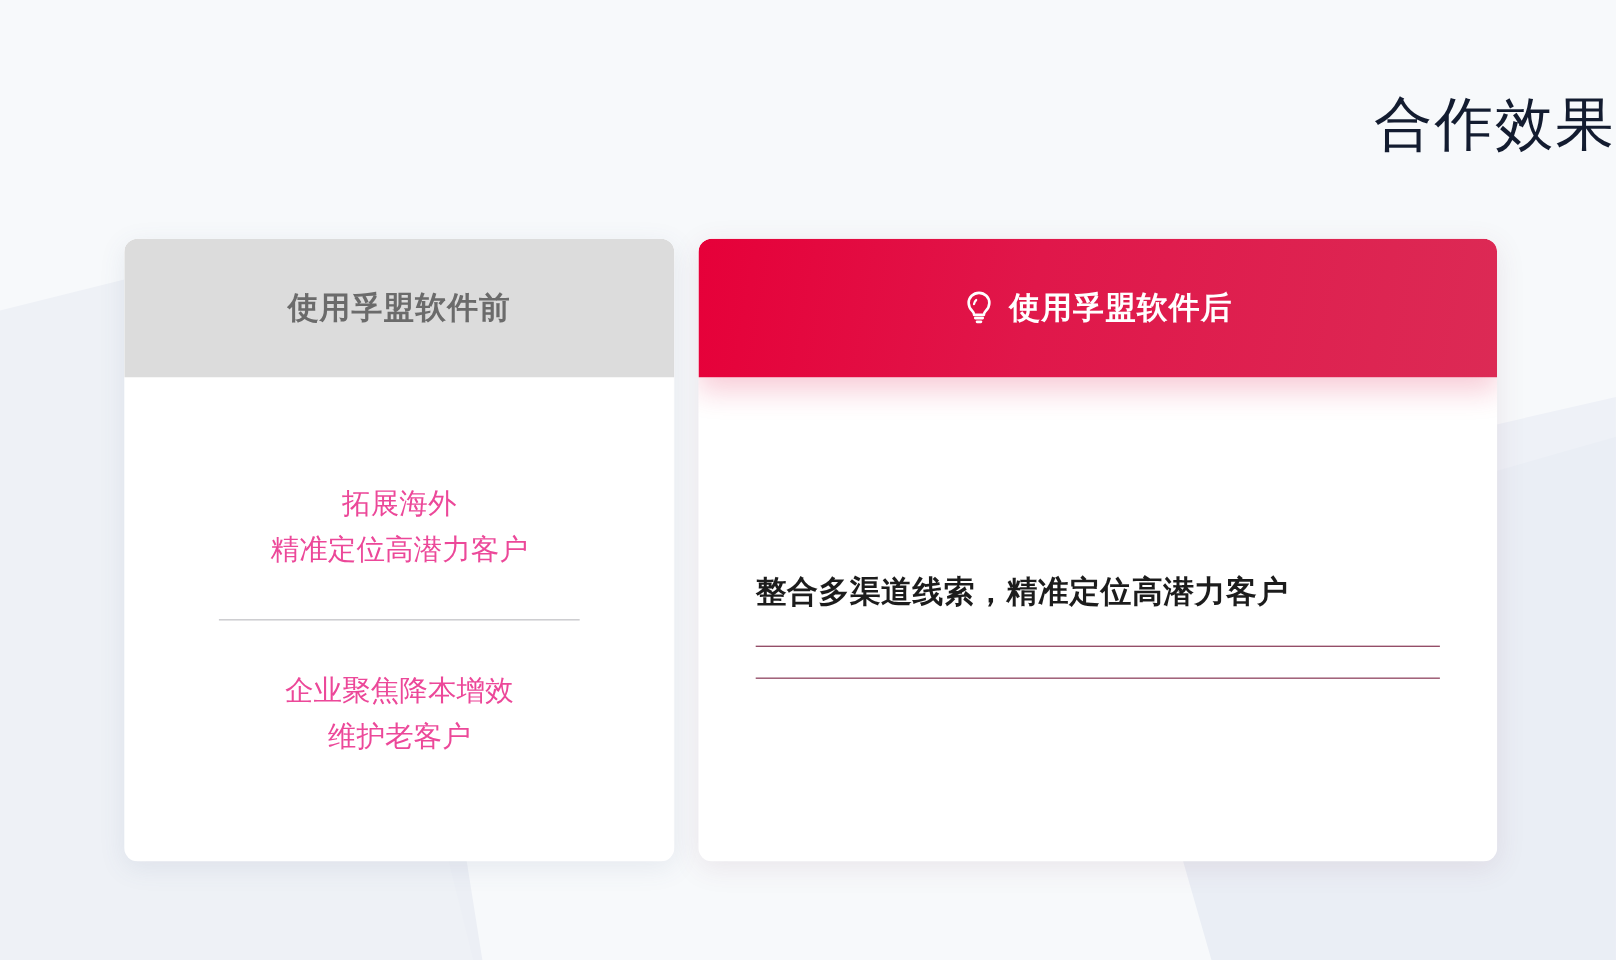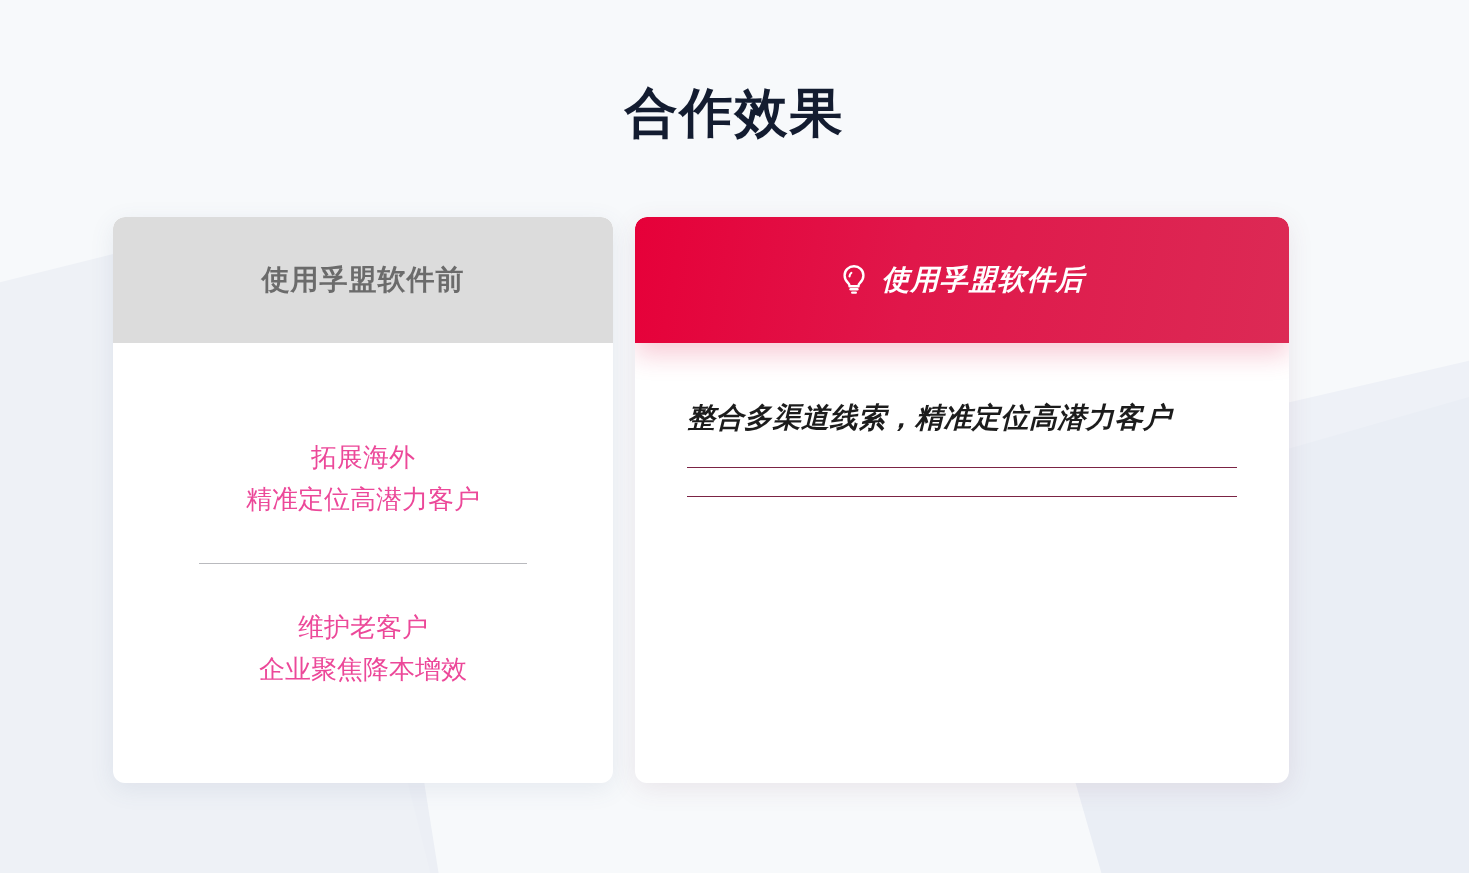--- a/index.html
+++ b/index.html
@@ -42,23 +42,23 @@
     width:600px; height:640px;
     background:#eef1f7;
     transform: rotate(-13deg);
     border-radius: 26px;
   }
 
   
   .page-title {
     position:absolute;
     top:78px; left:0; right:0;
-    text-align:center;
+    text-align:right;
     font-size:53px;
-    font-weight:bold;
+    font-weight:normal;
     letter-spacing:2px;
     color:#131c30;
     z-index:3;
   }
 
   
   .cards {
     position:absolute;
     top:217px; left:113px;
     width:1248px; height:568px;
@@ -108,26 +108,25 @@
     width:328px;
     height:1px;
     background:#b9babe;
     margin: 36px 0;
   }
 
   
   .card-after {
     position:absolute;
     left:522px; top:0;
-    width:654px; height:566px;
+    width:726px; height:566px;
     background:#ffffff;
     border-radius:12px;
     box-shadow: 0 6px 26px rgba(120,60,90,.10);
     overflow:hidden;
-    font-style:italic;
   }
   .card-after .card-head {
     height:126px;
     background: linear-gradient(100deg, #e60039 0%, #e0174a 42%, #dc2a55 100%);
     display:flex;
     align-items:center;
     justify-content:center;
     gap:14px;
     border-radius:12px 12px 0 0;
     box-shadow: 0 12px 26px rgba(224,23,74,.22);
@@ -138,20 +137,21 @@
     color:#ffffff;
     letter-spacing:1px;
   }
   .bulb-icon { width:28px; height:32px; display:block; }
 
   .card-after .card-body {
     height:440px;
     padding: 40px 52px 32px 52px;
     display:flex;
     flex-direction:column;
+    justify-content:center;
   }
   .after-item {
     font-size:28px;
     font-weight:bold;
     color:#1c1c1c;
     letter-spacing:.5px;
     padding: 16px 0;
     white-space:nowrap;
   }
   .after-divider {
@@ -179,22 +179,22 @@
     <header class="card-head">
       <span class="card-head-title">使用孚盟软件前</span>
     </header>
     <div class="card-body">
       <div class="before-block">
         <div>拓展海外</div>
         <div>精准定位高潜力客户</div>
       </div>
       <div class="before-divider"></div>
       <div class="before-block">
+        <div>企业聚焦降本增效</div>
         <div>维护老客户</div>
-        <div>企业聚焦降本增效</div>
       </div>
     </div>
   </section>
 
   <section class="card-after">
     <header class="card-head">
       <span>
         <svg class="bulb-icon" viewBox="0 0 28 32" fill="none" aria-hidden="true">
           <path d="M14 2.2c-5.2 0-9.4 4.1-9.4 9.2 0 3.1 1.6 5.6 3.4 7.4 0.9 0.9 1.5 1.8 1.5 2.9v0.5h9v-0.5c0-1.1 0.6-2 1.5-2.9 1.8-1.8 3.4-4.3 3.4-7.4 0-5.1-4.2-9.2-9.4-9.2z" stroke="#ffffff" stroke-width="2.4" stroke-linejoin="round"></path>
           <path d="M10.6 25.2h6.8" stroke="#ffffff" stroke-width="2.4" stroke-linecap="round"></path>

